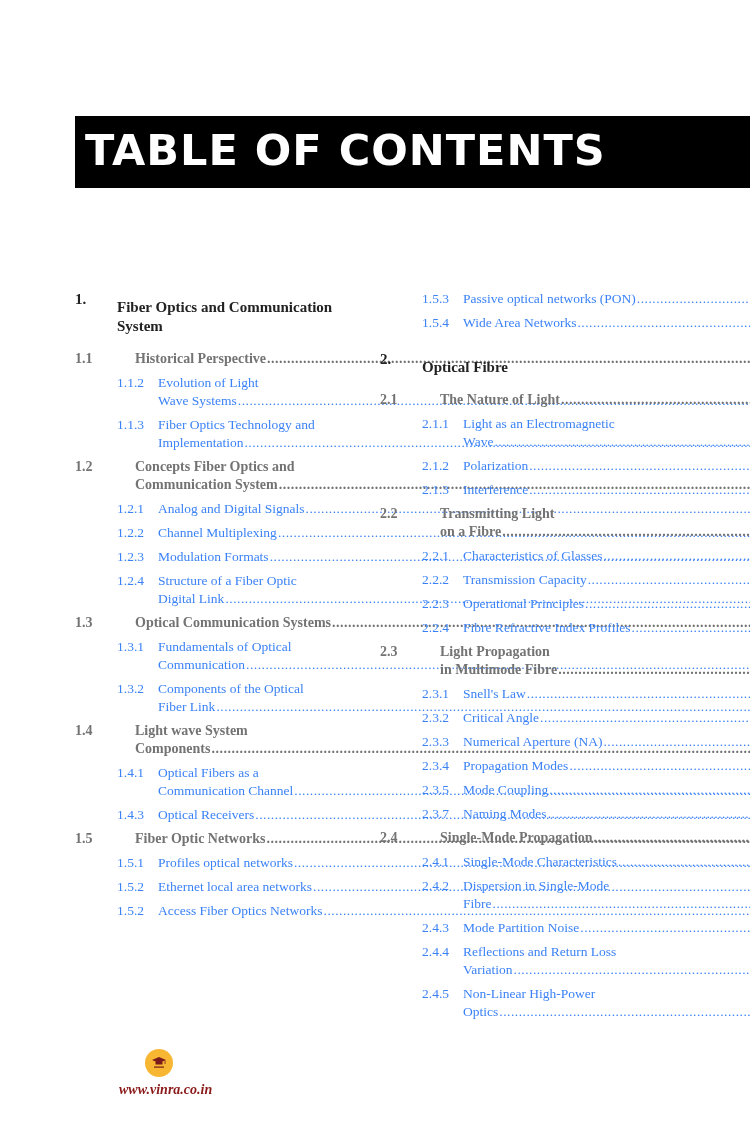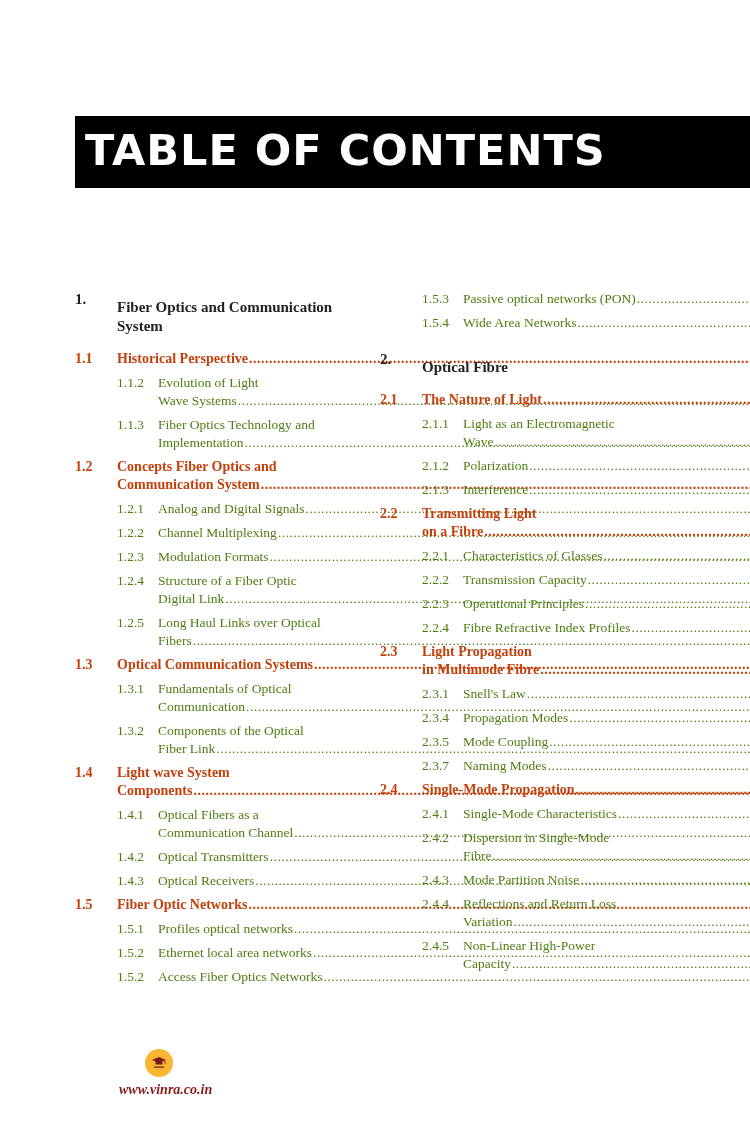--- a/index.html
+++ b/index.html
@@ -18,25 +18,25 @@
   }
 
   .col { position: absolute; top: 290px; }
   .col-left { left: 75px; width: 290px; }
   .col-right { left: 380px; width: 293px; top: 290px; }
 
   .chapter { display: flex; font-weight: bold; font-size: 15px; line-height: 19px; color: #222; margin-bottom: 14px; }
   .chapter .num { width: 42px; flex: none; }
   .chapter .title { flex: 1; margin-top: 8px; }
 
-  .section { display: flex; font-weight: bold; font-size: 14px; line-height: 18px; color: #c2410c; margin-bottom: 6px; }
+  .section { display: flex; font-weight: bold; font-size: 14px; line-height: 18px; color: #737373; margin-bottom: 6px; gap: 18px; }
   .section .num { width: 42px; flex: none; }
   .section .body { flex: 1; }
 
-  .sub { display: flex; font-size: 13.5px; line-height: 18px; color: #4d7c0f; margin-left: 42px; margin-bottom: 6px; }
+  .sub { display: flex; font-size: 13.5px; line-height: 18px; color: #3b82f6; margin-left: 42px; margin-bottom: 6px; }
   .sub .num { width: 41px; flex: none; }
   .sub .body { flex: 1; }
 
   .line { display: flex; align-items: baseline; white-space: nowrap; overflow: hidden; }
   .line .txt { flex: none; }
   .line .dots { flex: 1; overflow: hidden; white-space: nowrap; margin: 0 1px; }
   .line .dots::before {
     content: "................................................................................................................................................................";
     letter-spacing: 0.5px;
   }
@@ -142,32 +142,20 @@
         <div class="body">
           <div class="line">
             <span class="txt">Structure of a Fiber Optic</span>
           </div>
           <div class="line">
             <span class="txt">Digital Link</span>
             <span class="dots"></span>
           </div>
         </div>
       </div>
-      <div class="sub">
-        <span class="num">1.2.5</span>
-        <div class="body">
-          <div class="line">
-            <span class="txt">Long Haul Links over Optical</span>
-          </div>
-          <div class="line">
-            <span class="txt">Fibers</span>
-            <span class="dots"></span>
-          </div>
-        </div>
-      </div>
       <div class="section">
         <span class="num">1.3</span>
         <div class="body">
           <div class="line">
             <span class="txt">Optical Communication Systems</span>
             <span class="dots"></span>
           </div>
         </div>
       </div>
       <div class="sub">
@@ -207,29 +195,20 @@
         </div>
       </div>
       <div class="sub">
         <span class="num">1.4.1</span>
         <div class="body">
           <div class="line">
             <span class="txt">Optical Fibers as a</span>
           </div>
           <div class="line">
             <span class="txt">Communication Channel</span>
-            <span class="dots"></span>
-          </div>
-        </div>
-      </div>
-      <div class="sub">
-        <span class="num">1.4.2</span>
-        <div class="body">
-          <div class="line">
-            <span class="txt">Optical Transmitters</span>
             <span class="dots"></span>
           </div>
         </div>
       </div>
       <div class="sub">
         <span class="num">1.4.3</span>
         <div class="body">
           <div class="line">
             <span class="txt">Optical Receivers</span>
             <span class="dots"></span>
@@ -403,20 +382,38 @@
       <div class="sub">
         <span class="num">2.3.1</span>
         <div class="body">
           <div class="line">
             <span class="txt">Snell's Law</span>
             <span class="dots"></span>
           </div>
         </div>
       </div>
       <div class="sub">
+        <span class="num">2.3.2</span>
+        <div class="body">
+          <div class="line">
+            <span class="txt">Critical Angle</span>
+            <span class="dots"></span>
+          </div>
+        </div>
+      </div>
+      <div class="sub">
+        <span class="num">2.3.3</span>
+        <div class="body">
+          <div class="line">
+            <span class="txt">Numerical Aperture (NA)</span>
+            <span class="dots"></span>
+          </div>
+        </div>
+      </div>
+      <div class="sub">
         <span class="num">2.3.4</span>
         <div class="body">
           <div class="line">
             <span class="txt">Propagation Modes</span>
             <span class="dots"></span>
           </div>
         </div>
       </div>
       <div class="sub">
         <span class="num">2.3.5</span>
@@ -487,21 +484,21 @@
           </div>
         </div>
       </div>
       <div class="sub">
         <span class="num">2.4.5</span>
         <div class="body">
           <div class="line">
             <span class="txt">Non-Linear High-Power</span>
           </div>
           <div class="line">
-            <span class="txt">Capacity</span>
+            <span class="txt">Optics</span>
             <span class="dots"></span>
           </div>
         </div>
       </div>
     </div>
 </div>
 
 <div class="logo">
   <svg width="16" height="14" viewBox="0 0 16 14">
     <polygon points="8,1 15,4 8,7 1,4" fill="#7a1a1a"></polygon>

